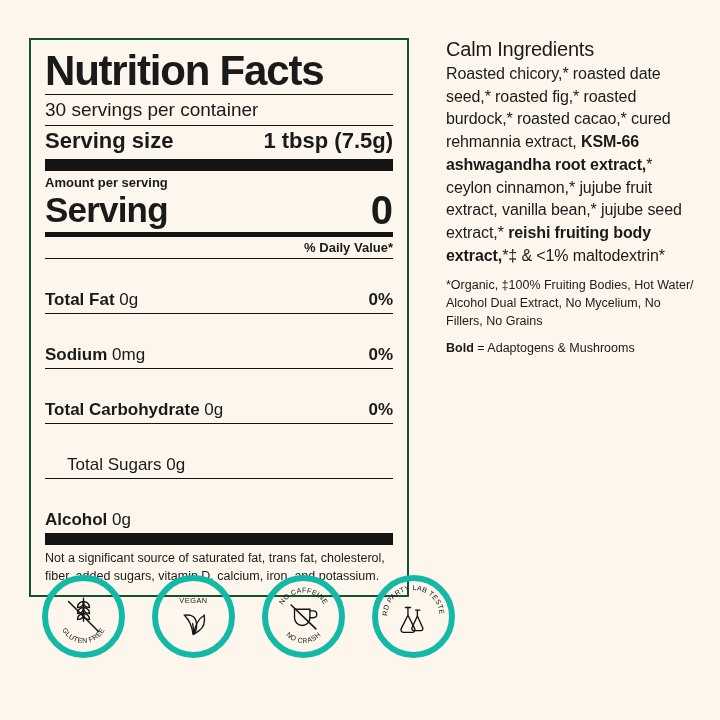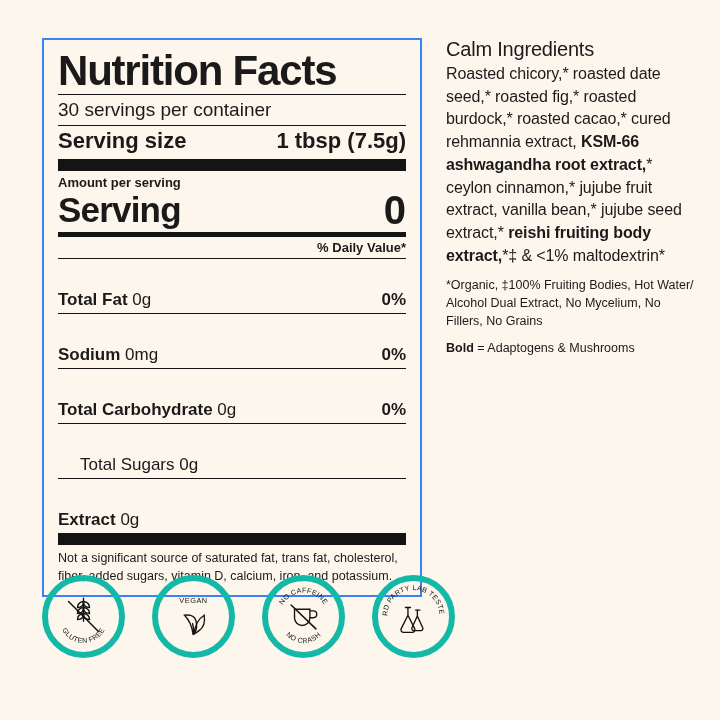--- a/index.html
+++ b/index.html
@@ -10,24 +10,24 @@
     background: #fdf6ec;
     font-family: "Liberation Sans", sans-serif;
     color: #1a1a1a;
     position: relative;
     overflow: hidden;
   }
 
   
   .nf-panel {
     position: absolute;
-    left: 42px;
+    left: 29px;
     top: 38px;
     width: 380px;
-    border: 2px solid #3b82f6;
+    border: 2px solid #14532d;
     background: #fdf6ec;
     padding: 6px 14px 10px 14px;
   }
   .nf-title {
     font-size: 42px;
     font-weight: 700;
     letter-spacing: -1.2px;
     line-height: 1.0;
     margin: 4px 0 2px 0;
     font-family: "Liberation Sans", sans-serif;
@@ -193,21 +193,21 @@
     </div>
     <div class="rule-hair"></div>
 
     <div class="nf-line indent">
       <span class="name"><span>Total Sugars</span> <span class="amt">0g</span></span>
       <span class="dv"></span>
     </div>
     <div class="rule-hair"></div>
 
     <div class="nf-line">
-      <span class="name"><span>Extract</span> <span class="amt">0g</span></span>
+      <span class="name"><span>Alcohol</span> <span class="amt">0g</span></span>
       <span class="dv"></span>
     </div>
   </div>
 
   <div class="rule-thick"></div>
 
   <div class="nf-footnote">Not a significant source of saturated fat, trans fat, cholesterol, fiber, added sugars, vitamin D, calcium, iron, and potassium.</div>
 </div>
 
 <div class="ing">

